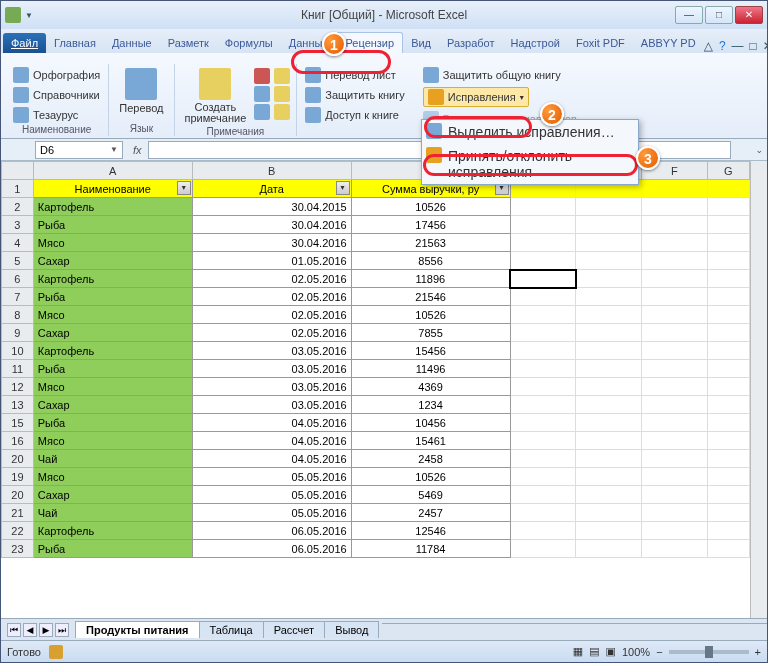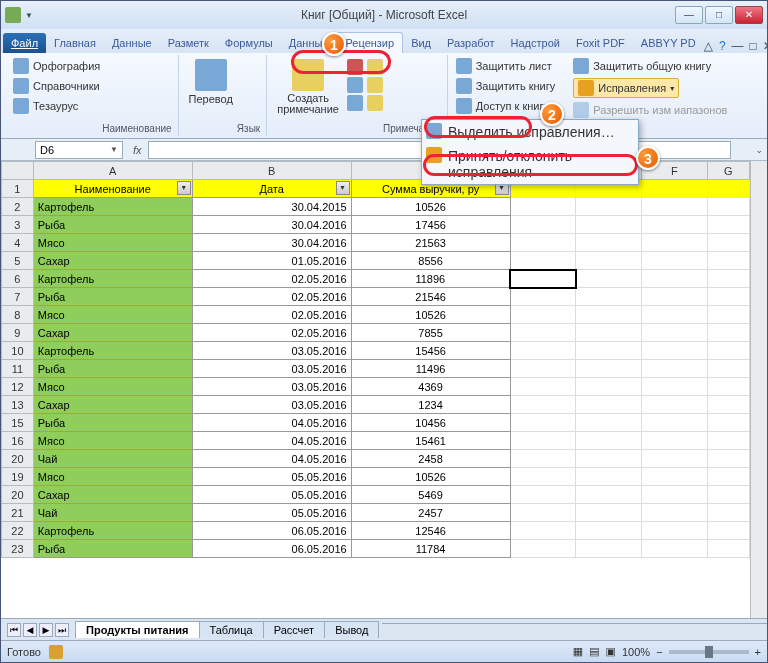--- a/index.html
+++ b/index.html
@@ -14,21 +14,21 @@
 .win-btn { width: 28px; height: 18px; border: 1px solid #8aa; margin-left: 2px; background: linear-gradient(#eef5ff,#d5e6f8); font-size: 10px; text-align: center; line-height: 16px; border-radius: 2px; }
 .win-btn.close { background: linear-gradient(#e78,#c23); color: #fff; border-color: #944; }
 
 .ribbon-tabs { height: 24px; background: linear-gradient(#e6eef9,#d7e4f4); display: flex; align-items: flex-end; font-size: 11px; padding-left: 2px; }
 .rtab { padding: 4px 8px; color: #3b5998; cursor: default; white-space: nowrap; }
 .rtab.file { background: linear-gradient(#2a71b8,#1a5190); color: #fff; border-radius: 3px 3px 0 0; text-decoration: underline; }
 .rtab.active { background: #f5f9ff; border: 1px solid #a9c3e6; border-bottom: none; border-radius: 3px 3px 0 0; }
 .help-icons { margin-left: auto; display: flex; gap: 6px; padding-right: 8px; color: #356; font-size: 12px; }
 
 .ribbon { height: 86px; background: linear-gradient(#f5f9ff,#e4edf9); border-bottom: 1px solid #9ab; display: flex; font-size: 11px; color: #333; padding: 2px 4px; position: relative; }
-.rgroup { border-right: 1px solid #c4d4e8; padding: 2px 6px 0 6px; display: flex; flex-direction: row; }
+.rgroup { border-right: 1px solid #c4d4e8; padding: 2px 6px 0 6px; display: flex; flex-direction: column; margin-top: 9px; }
 .rgroup-label { font-size: 10px; color: #556; text-align: center; margin-top: auto; padding-bottom: 2px; }
 .rstack { display: flex; flex-direction: column; gap: 2px; }
 .ritem { display: flex; align-items: center; gap: 4px; padding: 1px 2px; white-space: nowrap; }
 .rbig { display: flex; flex-direction: column; align-items: center; gap: 2px; padding: 2px 4px; }
 .rico { width: 16px; height: 16px; background: #7aa8d6; border-radius: 2px; display: inline-block; }
 .rico.big { width: 32px; height: 32px; }
 .rico.orange { background: #e8a020; }
 
 .namebox-row { height: 22px; background: #e6eef8; border-bottom: 1px solid #abc; display: flex; align-items: center; font-size: 11px; }
 .namebox { width: 88px; height: 18px; background: #fff; border: 1px solid #9ab; margin: 0 4px 0 34px; padding: 0 4px; display: flex; align-items: center; justify-content: space-between; }
@@ -153,21 +153,21 @@
           <span class="rico" style="background:#e8d060"></span>
         </div>
       </div>
       <div class="rgroup-label">Примечания</div>
     </div>
     <div class="rgroup" style="border-right:none;flex:1">
       <div style="display:flex;gap:14px">
         <div class="rstack">
           <div class="ritem">
               <span class="rico"></span>
-              <span>Защитить лист</span>
+              <span>Перевод лист</span>
             </div>
           <div class="ritem">
               <span class="rico"></span>
               <span>Защитить книгу</span>
             </div>
           <div class="ritem">
               <span class="rico"></span>
               <span>Доступ к книге</span>
             </div>
         </div>

